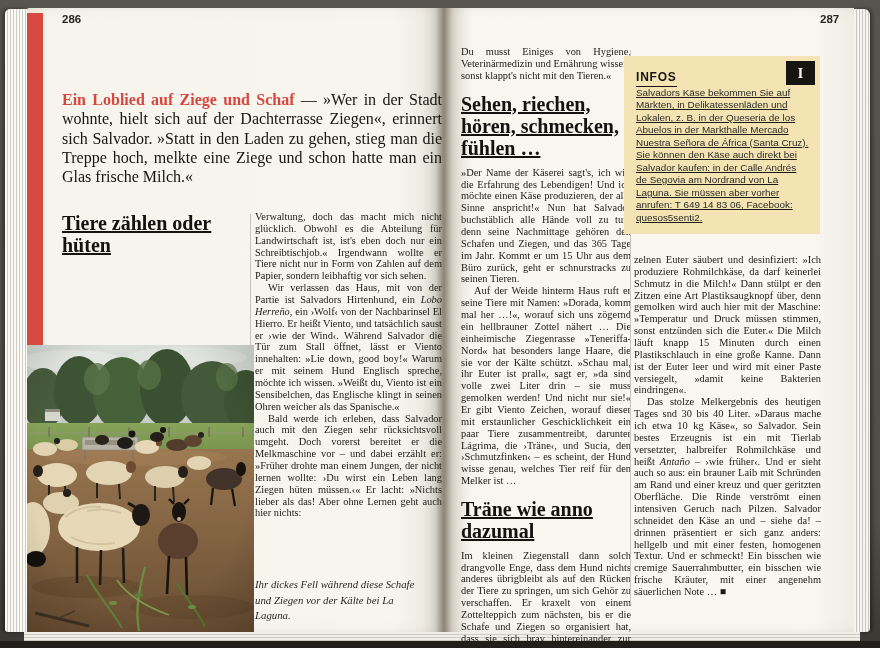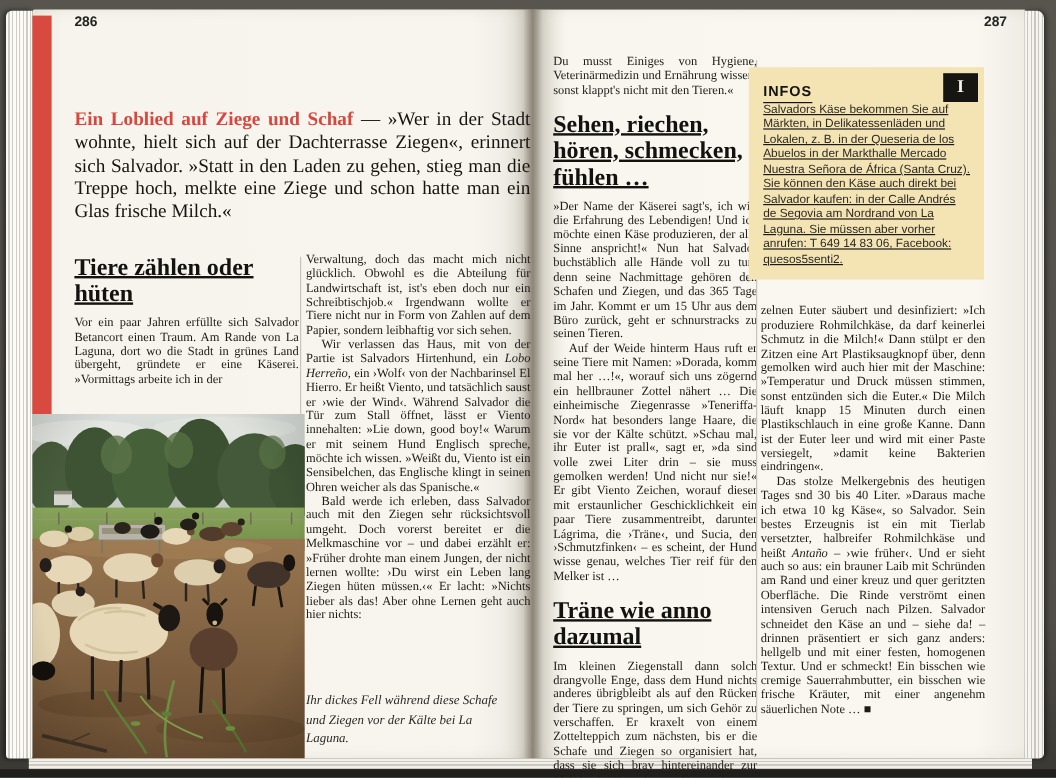--- a/index.html
+++ b/index.html
@@ -72,21 +72,20 @@
   <div class="floor"></div>
 
   <div class="red-bar"></div>
   <div class="pagenum pn-left">286</div>
 
 
   <p class="lead"><span class="lead-label">Ein Loblied auf Ziege und Schaf</span><span> — </span><span>»Wer in der Stadt wohnte, hielt sich auf der Dachterrasse Ziegen«, erinnert sich Salvador. »Statt in den Laden zu gehen, stieg man die Treppe hoch, melkte eine Ziege und schon hatte man ein Glas frische Milch.«</span></p>
 
   <div class="col c286-1">
     <h2>Tiere zählen oder hüten</h2>
-    <p class="body-txt">Vor ein paar Jahren erfüllte sich Salvador Betancort einen Traum. Am Rande von La Laguna, dort wo die Stadt in grünes Land übergeht, gründete er eine Käserei. »Vormittags arbeite ich in der</p>
   </div>
 
   <div class="rule r286"></div>
 
   <div class="col c286-2">
     <p class="body-txt">Verwaltung, doch das macht mich nicht glücklich. Obwohl es die Abteilung für Landwirtschaft ist, ist's eben doch nur ein Schreibtischjob.« Irgendwann wollte er Tiere nicht nur in Form von Zahlen auf dem Papier, sondern leibhaftig vor sich sehen.</p>
     <p class="body-txt indent"><span>Wir verlassen das Haus, mit von der Partie ist Salvadors Hirtenhund, ein </span><i>Lobo Herreño</i><span>, ein ›Wolf‹ von der Nachbarinsel El Hierro. Er heißt Viento, und tatsächlich saust er ›wie der Wind‹. Während Salvador die Tür zum Stall öffnet, lässt er Viento innehalten: »Lie down, good boy!« Warum er mit seinem Hund Englisch spreche, möchte ich wissen. »Weißt du, Viento ist ein Sensibelchen, das Englische klingt in seinen Ohren weicher als das Spanische.«</span></p>
     <p class="body-txt indent">Bald werde ich erleben, dass Salvador auch mit den Ziegen sehr rücksichtsvoll umgeht. Doch vorerst bereitet er die Melkmaschine vor – und dabei erzählt er: »Früher drohte man einem Jungen, der nicht lernen wollte: ›Du wirst ein Leben lang Ziegen hüten müssen.‹« Er lacht: »Nichts lieber als das! Aber ohne Lernen geht auch hier nichts:</p>
   </div>
 

